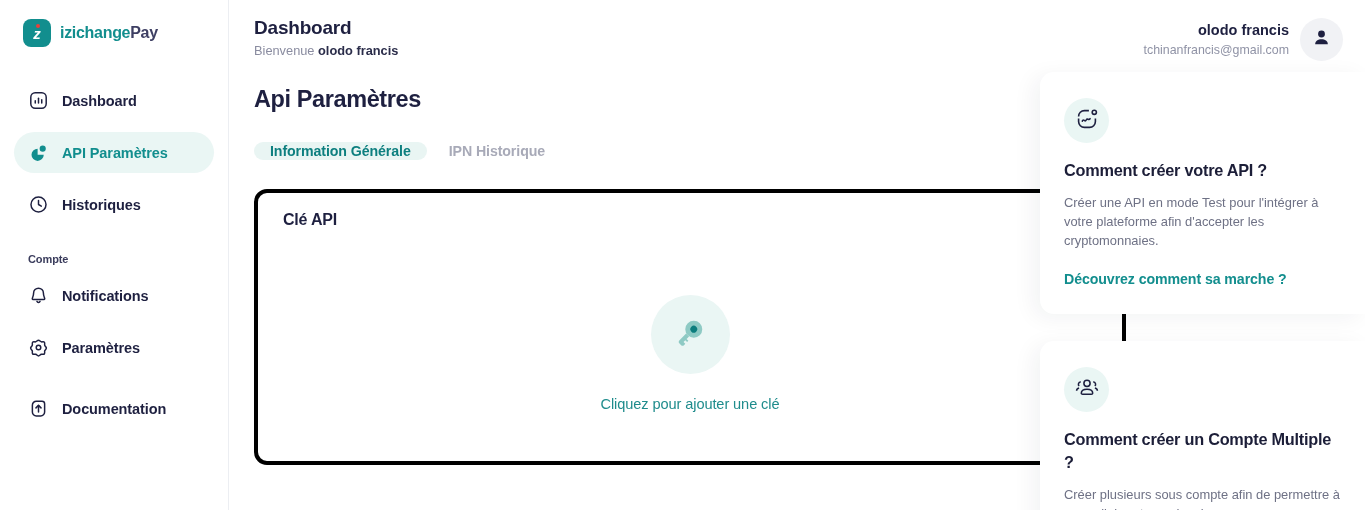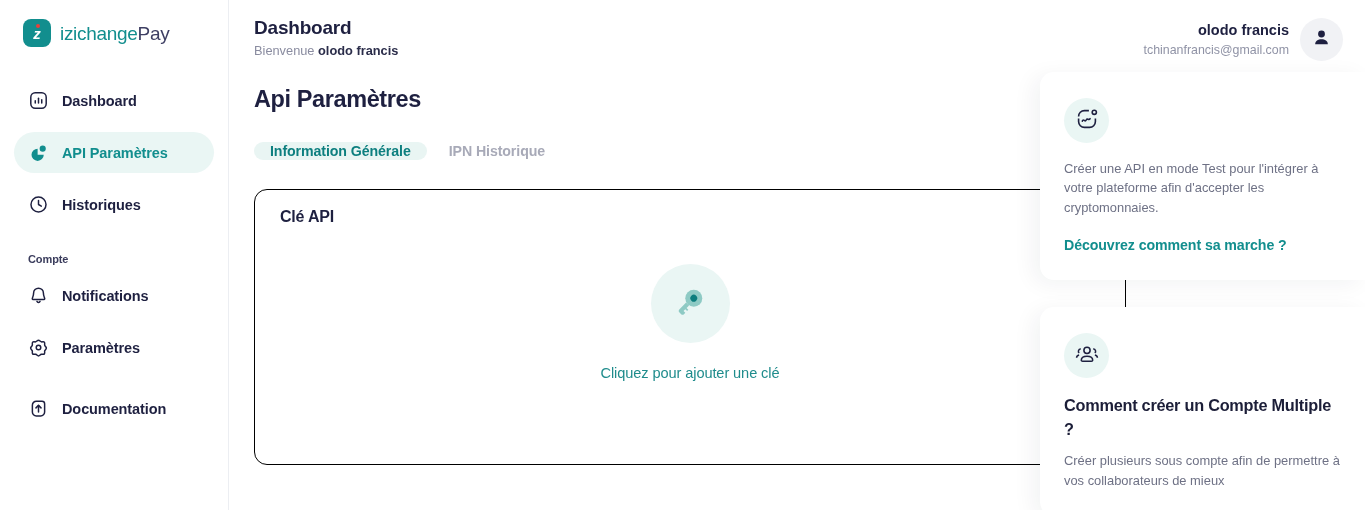--- a/index.html
+++ b/index.html
@@ -35,21 +35,21 @@
     position: absolute; left: 0; right: 0; top: 50%;
     transform: translateY(-48%);
     text-align: center;
     font-size: 15px; font-weight: bold; font-style: italic;
     color: #ffffff; line-height: 1;
   }
   .brand-mark .reddot {
     position: absolute; width: 4px; height: 4px; border-radius: 50%;
     background: #e8403a; top: 5px; left: 13px;
   }
-  .brand-text { font-size: 19px; font-weight: normal; letter-spacing: -0.3px; line-height: 1; }
+  .brand-text { font-size: 16px; font-weight: bold; letter-spacing: -0.3px; line-height: 1; }
   .brand-text .izi { color: #128e8e; }
   .brand-text .pay { color: #3e3f63; }
 
   .nav { padding: 28px 14px 0 14px; }
   .nav-item {
     display: flex; align-items: center; gap: 13px;
     height: 41px;
     padding: 0 13px;
     border-radius: 21px;
     margin-bottom: 11px;
@@ -116,40 +116,40 @@
   .tabs { display: flex; align-items: center; gap: 6px; margin-bottom: 29px; }
   .tab {
     font-size: 14.2px; font-weight: bold;
     padding: 1px 16px; border-radius: 19px;
     color: #a8aab8; cursor: pointer;
     letter-spacing: -0.1px;
   }
   .tab.active { background: #e9f5f3; color: #0d7f7f; }
 
   .card {
-    border: 1px solid #000000;
+    border: 4px solid #000000;
     border-radius: 13px;
     background: #ffffff;
     width: 872px;
     height: 276px;
     position: relative;
   }
   .card-head {
     display: flex; align-items: center; justify-content: space-between;
     padding: 18px 23px 0 25px;
   }
   .card-title { font-size: 16px; font-weight: bold; color: #1e2040; letter-spacing: -0.2px; }
   .btn-add {
     background: #e9f5f3; color: #0d7f7f;
     border: none; border-radius: 19px;
     font-size: 14px; font-family: "Liberation Sans", sans-serif;
     padding: 10px 22px; cursor: pointer;
   }
   .empty-state {
-    position: absolute; left: 0; right: 0; top: 74px;
+    position: absolute; left: 0; right: 0; top: 102px;
     display: flex; flex-direction: column; align-items: center;
     cursor: pointer;
   }
   .empty-circle {
     width: 79px; height: 79px; border-radius: 50%;
     background: #eaf6f4;
     display: flex; align-items: center; justify-content: center;
   }
   .empty-text {
     margin-top: 22px;
@@ -347,20 +347,21 @@
         <div class="rail-icon">
           <span>
             <svg width="24" height="24" viewBox="0 0 24 24" fill="none" stroke="#1e2040" stroke-width="1.6" stroke-linejoin="round">
               <path d="M3.6 9.4 a5.8 5.8 0 0 1 5.8-5.8 h4.5"></path>
               <path d="M20.4 11.6 V14.6 a5.8 5.8 0 0 1-5.8 5.8 H9.4 a5.8 5.8 0 0 1-5.8-5.8 V11.6"></path>
               <path d="M7.3 14.1 c1.3-3 2.6 1.5 3.9-1.1 1.3-2.6 2.6 1.2 3.9-1.4" stroke-linecap="round"></path>
               <circle cx="19.3" cy="5.3" r="2.1" fill="none"></circle>
             </svg>
           </span>
         </div>
+        <div class="rail-title">Comment créer votre API ?</div>
         <div class="rail-body">Créer une API en mode Test pour l'intégrer à votre plateforme afin d'accepter les cryptomonnaies.</div>
         <a class="rail-link">Découvrez comment sa marche ?</a>
       </div>
 
       <div class="rail-card">
         <div class="rail-icon">
           <span>
             <svg width="24" height="24" viewBox="0 0 24 24" fill="none" stroke="#1e2040" stroke-width="1.55" stroke-linejoin="round">
               <circle cx="12" cy="8.3" r="3.1"></circle>
               <path d="M6.3 18.2 c0-2.6 2.6-4 5.7-4 s5.7 1.4 5.7 4 c0 .6-.6 1-1.3 1 H7.6 c-.7 0-1.3-.4-1.3-1 Z"></path>

